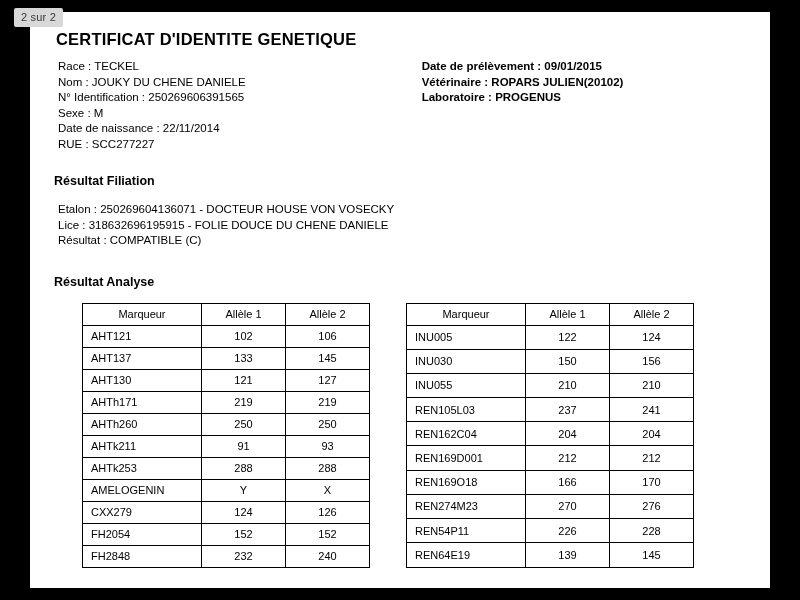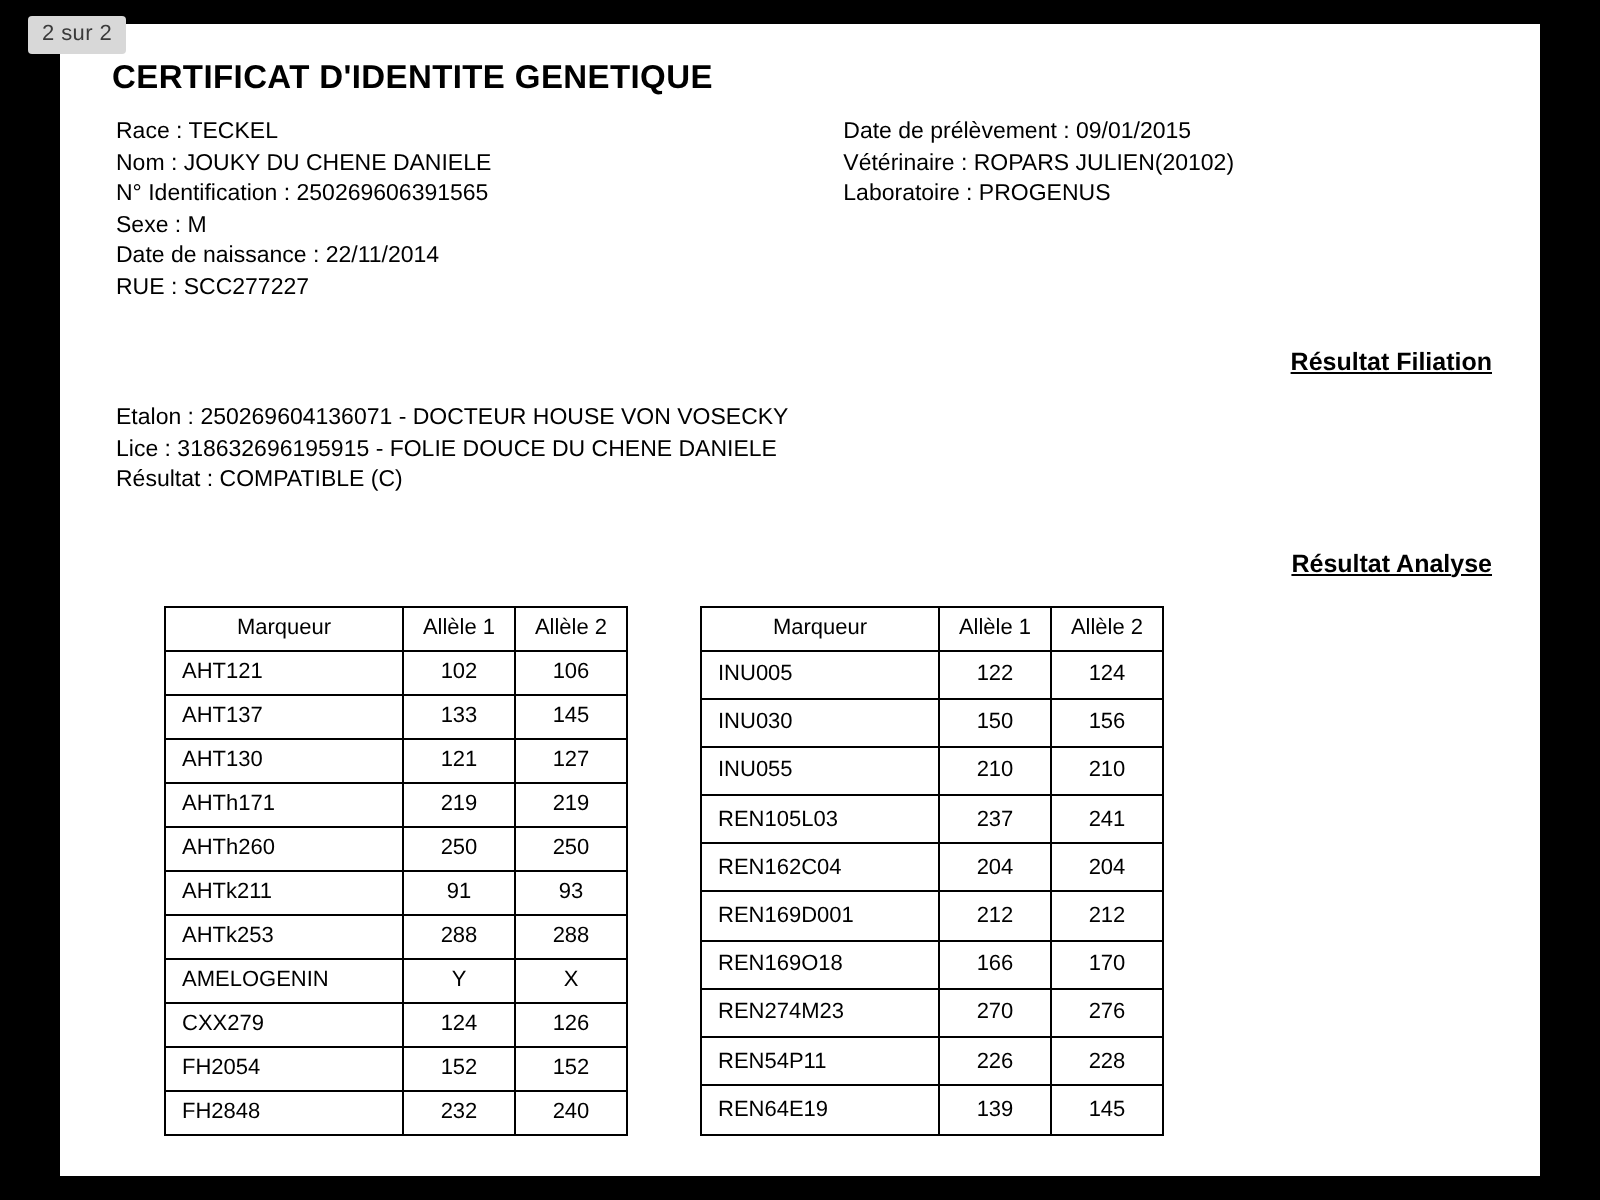--- a/index.html
+++ b/index.html
@@ -53,43 +53,42 @@
     padding-left: 2px;
   }
   .ident-block {
     display: flex;
     justify-content: flex-start;
     font-size: 11.5px;
     line-height: 15.5px;
     padding-left: 4px;
   }
   .ident-left { width: 370px; }
-  .ident-right { width: 330px; }
+  .ident-right { width: 330px; font-weight: bold; }
   .ident-line { white-space: nowrap; }
   .section-title {
-    text-align: right;
+    text-align: left;
     font-size: 12.5px;
     font-weight: bold;
-    text-decoration: underline;
     margin: 22px 0 14px 0;
   }
   .section-title.analyse { margin: 26px 0 10px 0; }
   .filiation-block {
     font-size: 11.5px;
     line-height: 15.5px;
     padding-left: 4px;
   }
   .tables {
     display: flex;
     gap: 36px;
     padding: 4px 6px 0 28px;
   }
   table.marq {
     border-collapse: collapse;
-    width: 232px;
+    width: 288px;
     table-layout: fixed;
   }
   table.marq th, table.marq td {
     border: 1px solid #000000;
     font-size: 11px;
     font-weight: normal;
     height: 21px;
     text-align: center;
     padding: 0;
     line-height: 20px;

